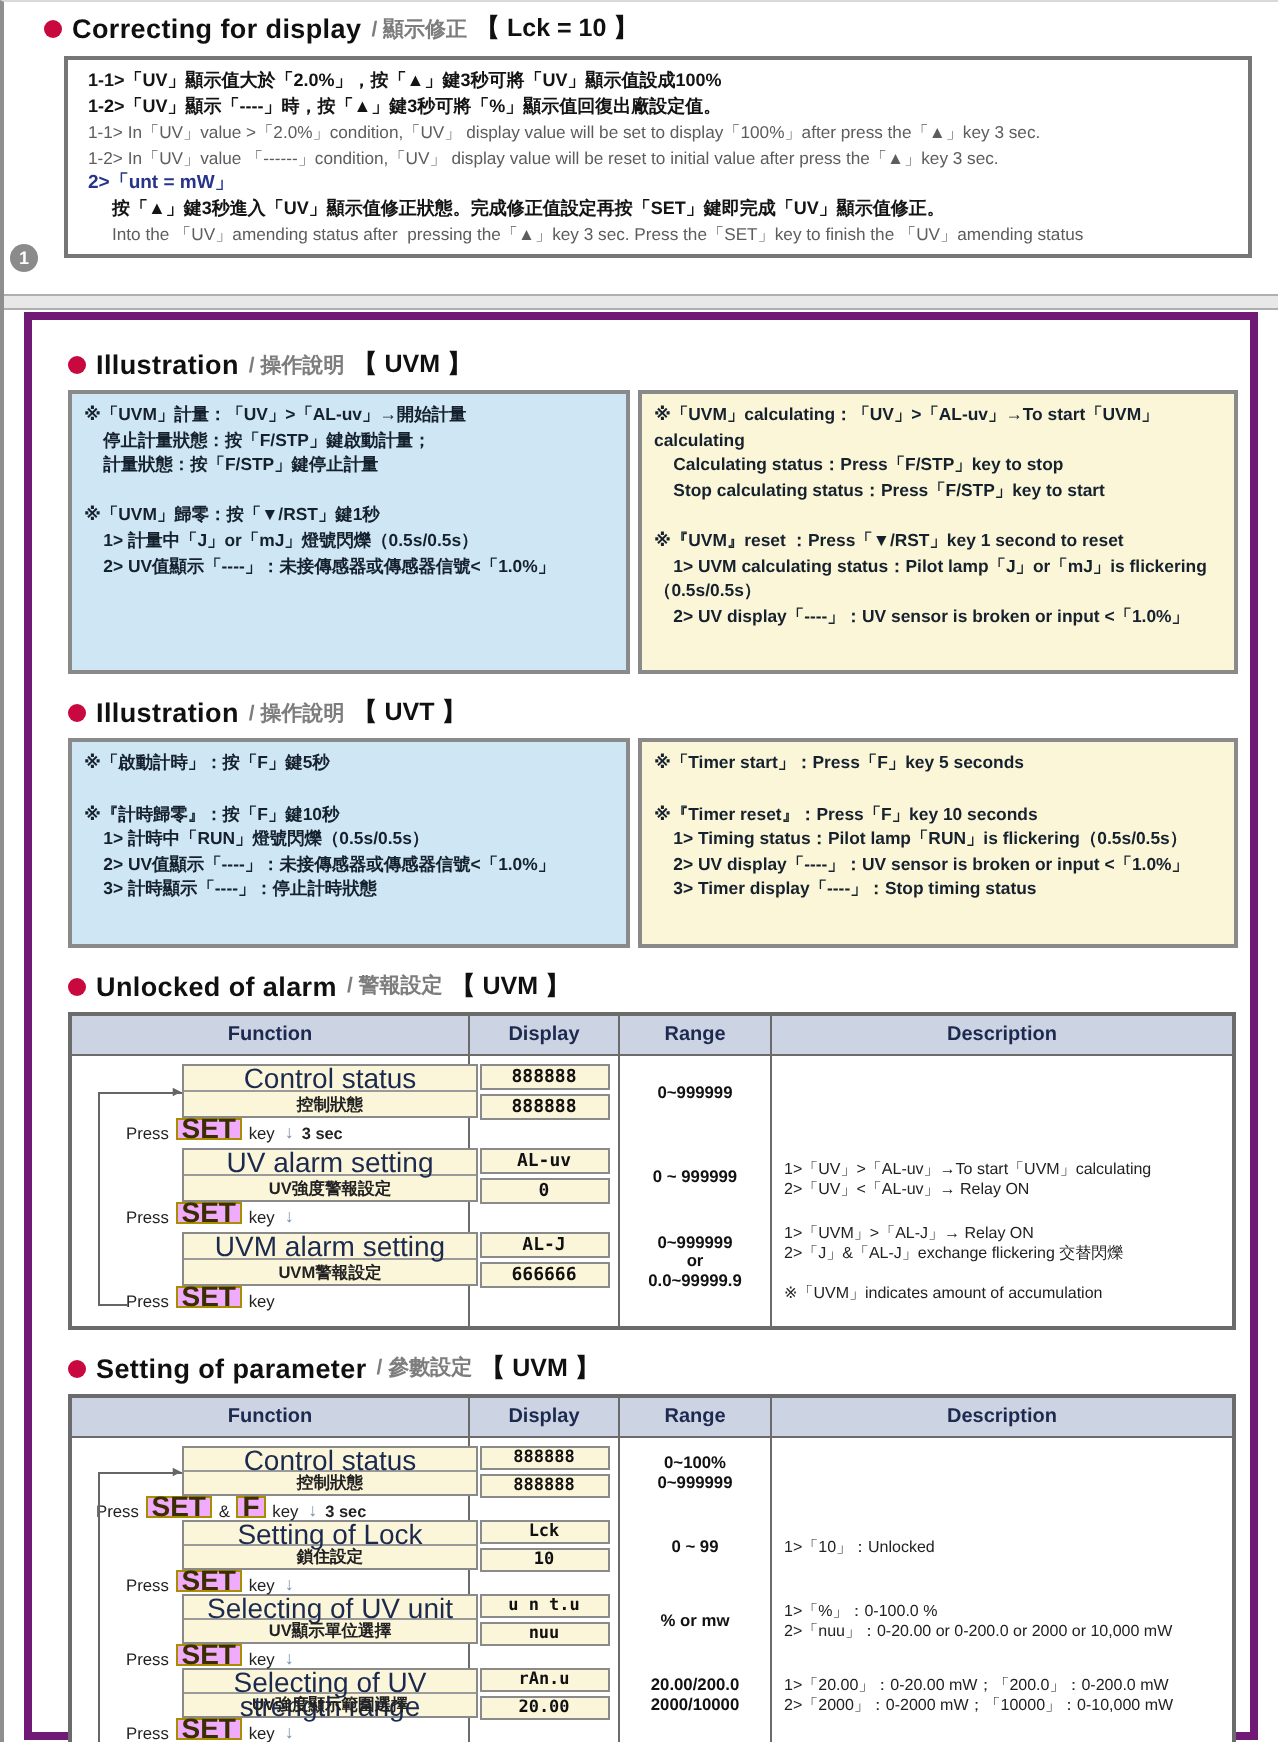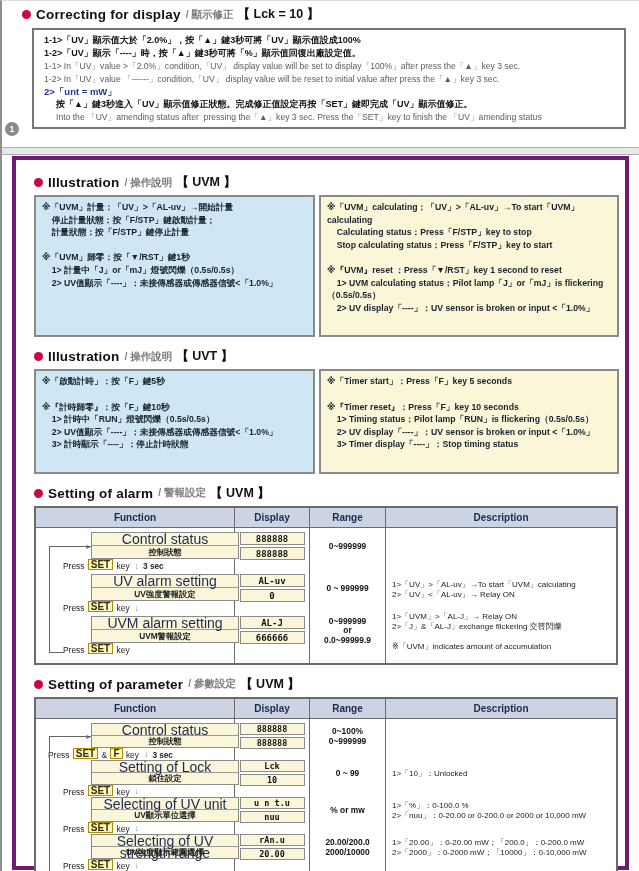--- a/index.html
+++ b/index.html
@@ -51,22 +51,22 @@
   .td-desc { border-right:none; }
 
   .fband { height:42px; } .p-tbl .fband { height:37px; }
   .fbox { margin-left:55px; width:148px; border:1px solid #8a8a8a; background:#fbf6da; }
   .fen { height:13px; line-height:13px; font-size:14px; color:#1c2a50; text-align:center;
          border-bottom:1px solid #9b9b9b; }
   .fzh { height:12px; line-height:12px; font-size:8.3px; font-weight:bold; color:#222; text-align:center; }
   .p-tbl .fen { height:12px; line-height:12px; } .p-tbl .fzh { height:11px; line-height:11px; }
   .step { margin-left:27px; height:14px; line-height:14px; font-size:8.4px; color:#222; white-space:nowrap; }
   .p-tbl .step { height:11px; line-height:11px; }
-  .key { display:inline-block; background:#fef9c3; border:1px solid #a98f00; color:#3a2e00;
-         font-weight:bold; font-size:10px; line-height:9px; padding:0 2px; margin:0 1px; vertical-align:0.5px; }
+  .key { display:inline-block; background:#f0abfc; border:1px solid #a98f00; color:#3a2e00;
+         font-weight:bold; font-size:14px; line-height:9px; padding:0 2px; margin:0 1px; vertical-align:0.5px; }
   .dar { color:#8095ad; font-weight:bold; font-size:9px; margin:0 4px 0 5px; }
   .sec3 { font-weight:bold; font-size:8.2px; }
 
   .loopt { position:absolute; left:13px; width:42px; height:1px; background:#666; }
   .loopv { position:absolute; left:13px; width:1px; background:#666; }
   .loopb { position:absolute; left:13px; width:15px; height:1px; background:#666; }
   .looparr { position:absolute; left:49px; color:#666; font-size:7px; line-height:7px; }
 
   .dband { height:42px; display:flex; flex-direction:column; align-items:center; gap:2px; }
   .p-tbl .dband { height:37px; }
@@ -149,21 +149,21 @@
       <div class="ill-box ill-yellow">※「Timer start」：Press「F」key 5 seconds
 
 ※『Timer reset』：Press「F」key 10 seconds
     1&gt; Timing status：Pilot lamp「RUN」is flickering（0.5s/0.5s）
     2&gt; UV display「----」：UV sensor is broken or input &lt;「1.0%」
     3&gt; Timer display「----」：Stop timing status</div>
     </div>
 
     <div class="sec-h tight">
       <span class="dot"></span>
-      <span class="t-en">Setting of alarm</span>
+      <span class="t-en">Unlocked of alarm</span>
       <span class="t-zh">/ 警報設定</span>
       <span class="t-tag">【 UVM 】</span>
     </div>
 
     <div class="tbl a-tbl">
       <div class="th">Function</div>
       <div class="th">Display</div>
       <div class="th">Range</div>
       <div class="th">Description</div>
 

